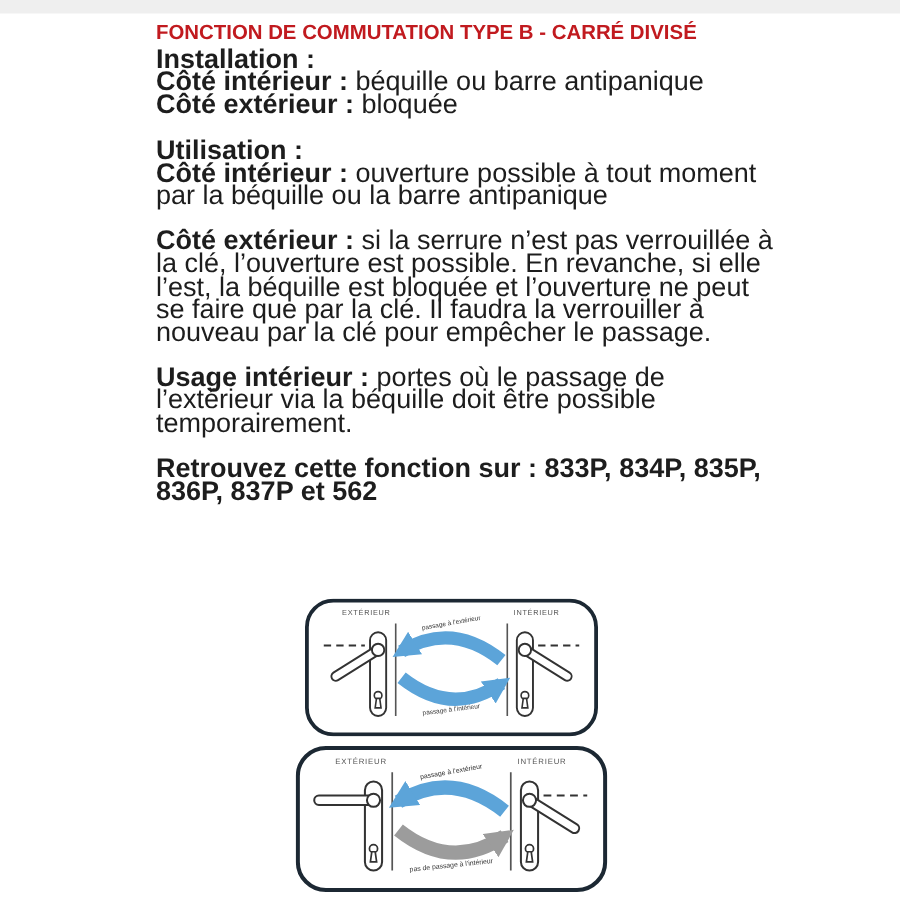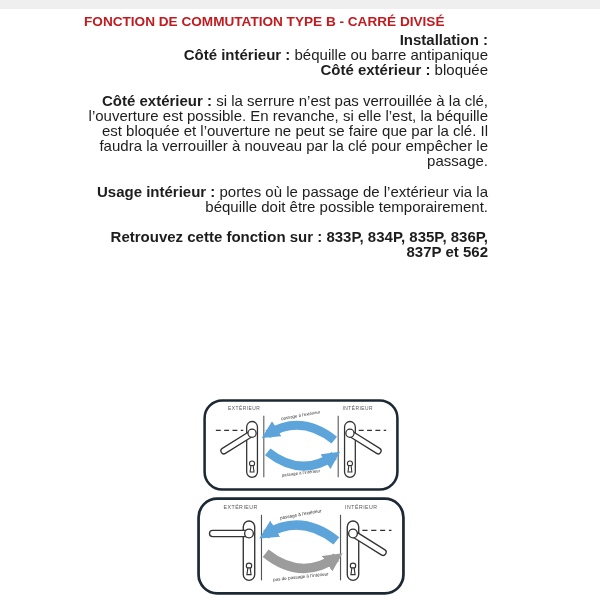--- a/index.html
+++ b/index.html
@@ -1,23 +1,23 @@
 <!DOCTYPE html>
 <html><head>
 <meta charset="utf-8">
 <style>
   html,body{margin:0;padding:0;}
   body{
     width:600px;height:600px;position:relative;background:#ffffff;
     font-family:"Liberation Sans", sans-serif;color:#1d1d1d;overflow:hidden;
   }
   .top-strip{position:absolute;top:0;left:0;width:600px;height:9px;background:#efefef;}
-  .doc{position:absolute;left:84px;top:13px;width:416px;}
+  .doc{position:absolute;left:104px;top:13px;width:416px;}
   .doc-title{font-size:13.6px;font-weight:700;line-height:17px;margin:0 0 2px 0;}
-  .para{font-size:15px;line-height:15.2px;margin:0 12px 15px 0;text-align:right;}
+  .para{font-size:18px;line-height:15.2px;margin:0 0 15px 0;}
   .para:last-child{margin-bottom:0;}
   .bold{font-weight:700;}
   .diagrams{
     position:absolute;top:399px;left:197px;width:208px;
     display:flex;flex-direction:column;align-items:center;gap:6px;
   }
   .diagram svg{display:block;}
 </style>
 </head>
 <body>
@@ -32,20 +32,27 @@
     <div>
       <strong>Côté intérieur :</strong>
       <span>béquille ou barre antipanique</span>
     </div>
     <div>
       <strong>Côté extérieur :</strong>
       <span>bloquée</span>
     </div>
   </div>
 
+  <div class="para">
+    <div class="bold">Utilisation :</div>
+    <div>
+      <strong>Côté intérieur :</strong>
+      <span>ouverture possible à tout moment par la béquille ou la barre antipanique</span>
+    </div>
+  </div>
 
   <div class="para">
     <strong>Côté extérieur :</strong>
     <span>si la serrure n’est pas verrouillée à la clé, l’ouverture est possible. En revanche, si elle l’est, la béquille est bloquée et l’ouverture ne peut se faire que par la clé. Il faudra la verrouiller à nouveau par la clé pour empêcher le passage.</span>
   </div>
 
   <div class="para">
     <strong>Usage intérieur :</strong>
     <span>portes où le passage de l’extérieur via la béquille doit être possible temporairement.</span>
   </div>

